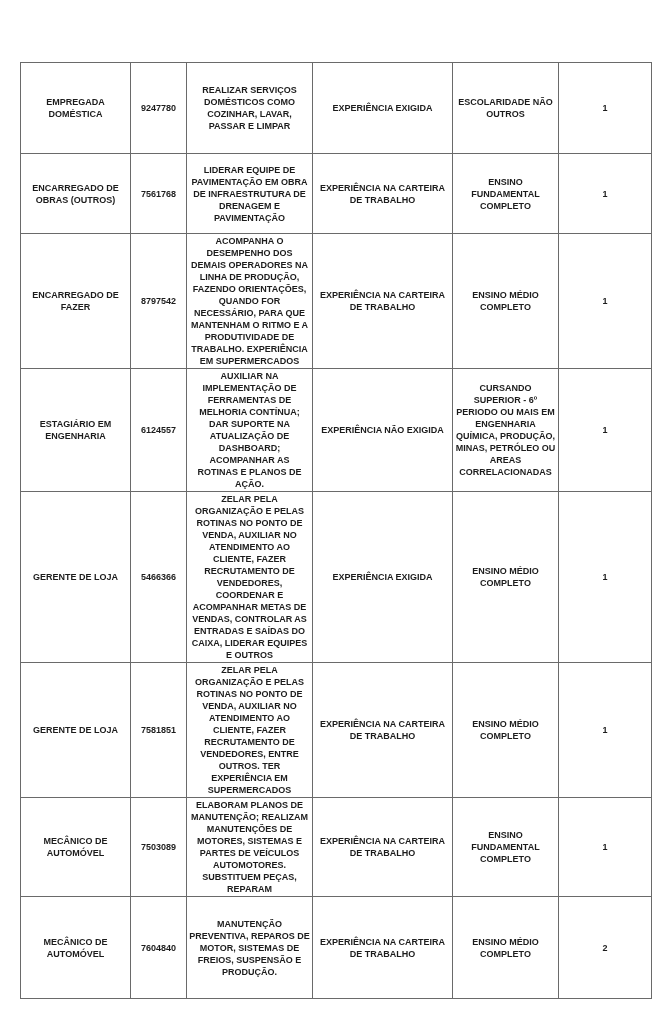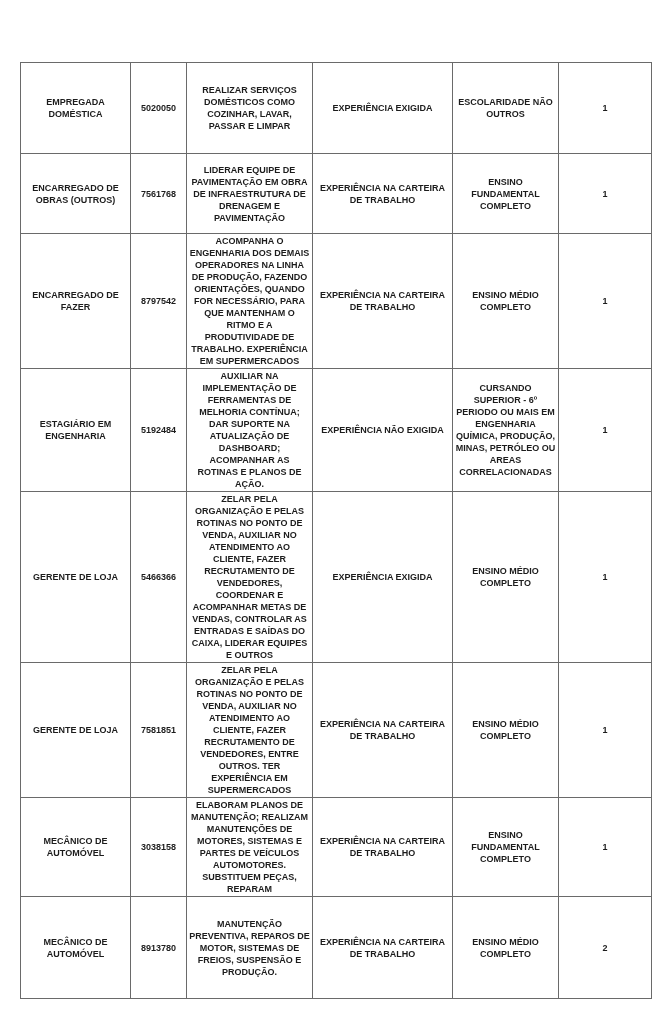--- a/index.html
+++ b/index.html
@@ -55,45 +55,45 @@
       <col style="width:110px">
       <col style="width:56px">
       <col style="width:126px">
       <col style="width:140px">
       <col style="width:106px">
       <col style="width:93px">
     </colgroup>
     <tbody>
       <tr class="r0">
         <td class="c-pos">EMPREGADA DOMÉSTICA</td>
-        <td class="c-code">5020050</td>
+        <td class="c-code">9247780</td>
         <td class="c-desc">REALIZAR SERVIÇOS DOMÉSTICOS COMO COZINHAR, LAVAR, PASSAR E LIMPAR</td>
         <td class="c-exp">EXPERIÊNCIA EXIGIDA</td>
         <td class="c-edu">ESCOLARIDADE NÃO OUTROS</td>
         <td class="c-qty">1</td>
       </tr>
       <tr class="r1">
         <td class="c-pos">ENCARREGADO DE OBRAS (OUTROS)</td>
         <td class="c-code">7561768</td>
         <td class="c-desc">LIDERAR EQUIPE DE PAVIMENTAÇÃO EM OBRA DE INFRAESTRUTURA DE DRENAGEM E PAVIMENTAÇÃO</td>
         <td class="c-exp">EXPERIÊNCIA NA CARTEIRA DE TRABALHO</td>
         <td class="c-edu">ENSINO FUNDAMENTAL COMPLETO</td>
         <td class="c-qty">1</td>
       </tr>
       <tr class="r2">
         <td class="c-pos">ENCARREGADO DE FAZER</td>
         <td class="c-code">8797542</td>
-        <td class="c-desc">ACOMPANHA O ENGENHARIA DOS DEMAIS OPERADORES NA LINHA DE PRODUÇÃO, FAZENDO ORIENTAÇÕES, QUANDO FOR NECESSÁRIO, PARA QUE MANTENHAM O RITMO E A PRODUTIVIDADE DE TRABALHO. EXPERIÊNCIA EM SUPERMERCADOS</td>
+        <td class="c-desc">ACOMPANHA O DESEMPENHO DOS DEMAIS OPERADORES NA LINHA DE PRODUÇÃO, FAZENDO ORIENTAÇÕES, QUANDO FOR NECESSÁRIO, PARA QUE MANTENHAM O RITMO E A PRODUTIVIDADE DE TRABALHO. EXPERIÊNCIA EM SUPERMERCADOS</td>
         <td class="c-exp">EXPERIÊNCIA NA CARTEIRA DE TRABALHO</td>
         <td class="c-edu">ENSINO MÉDIO COMPLETO</td>
         <td class="c-qty">1</td>
       </tr>
       <tr class="r3">
         <td class="c-pos">ESTAGIÁRIO EM ENGENHARIA</td>
-        <td class="c-code">5192484</td>
+        <td class="c-code">6124557</td>
         <td class="c-desc">AUXILIAR NA IMPLEMENTAÇÃO DE FERRAMENTAS DE MELHORIA CONTÍNUA; DAR SUPORTE NA ATUALIZAÇÃO DE DASHBOARD; ACOMPANHAR AS ROTINAS E PLANOS DE AÇÃO.</td>
         <td class="c-exp">EXPERIÊNCIA NÃO EXIGIDA</td>
         <td class="c-edu">CURSANDO SUPERIOR - 6º PERIODO OU MAIS EM ENGENHARIA QUÍMICA, PRODUÇÃO, MINAS, PETRÓLEO OU AREAS CORRELACIONADAS</td>
         <td class="c-qty">1</td>
       </tr>
       <tr class="r4">
         <td class="c-pos">GERENTE DE LOJA</td>
         <td class="c-code">5466366</td>
         <td class="c-desc">ZELAR PELA ORGANIZAÇÃO E PELAS ROTINAS NO PONTO DE VENDA, AUXILIAR NO ATENDIMENTO AO CLIENTE, FAZER RECRUTAMENTO DE VENDEDORES, COORDENAR E ACOMPANHAR METAS DE VENDAS, CONTROLAR AS ENTRADAS E SAÍDAS DO CAIXA, LIDERAR EQUIPES E OUTROS</td>
         <td class="c-exp">EXPERIÊNCIA EXIGIDA</td>
@@ -103,29 +103,29 @@
       <tr class="r5">
         <td class="c-pos">GERENTE DE LOJA</td>
         <td class="c-code">7581851</td>
         <td class="c-desc">ZELAR PELA ORGANIZAÇÃO E PELAS ROTINAS NO PONTO DE VENDA, AUXILIAR NO ATENDIMENTO AO CLIENTE, FAZER RECRUTAMENTO DE VENDEDORES, ENTRE OUTROS. TER EXPERIÊNCIA EM SUPERMERCADOS</td>
         <td class="c-exp">EXPERIÊNCIA NA CARTEIRA DE TRABALHO</td>
         <td class="c-edu">ENSINO MÉDIO COMPLETO</td>
         <td class="c-qty">1</td>
       </tr>
       <tr class="r6">
         <td class="c-pos">MECÂNICO DE AUTOMÓVEL</td>
-        <td class="c-code">3038158</td>
+        <td class="c-code">7503089</td>
         <td class="c-desc">ELABORAM PLANOS DE MANUTENÇÃO; REALIZAM MANUTENÇÕES DE MOTORES, SISTEMAS E PARTES DE VEÍCULOS AUTOMOTORES. SUBSTITUEM PEÇAS, REPARAM</td>
         <td class="c-exp">EXPERIÊNCIA NA CARTEIRA DE TRABALHO</td>
         <td class="c-edu">ENSINO FUNDAMENTAL COMPLETO</td>
         <td class="c-qty">1</td>
       </tr>
       <tr class="r7">
         <td class="c-pos">MECÂNICO DE AUTOMÓVEL</td>
-        <td class="c-code">8913780</td>
+        <td class="c-code">7604840</td>
         <td class="c-desc">MANUTENÇÃO PREVENTIVA, REPAROS DE MOTOR, SISTEMAS DE FREIOS, SUSPENSÃO E PRODUÇÃO.</td>
         <td class="c-exp">EXPERIÊNCIA NA CARTEIRA DE TRABALHO</td>
         <td class="c-edu">ENSINO MÉDIO COMPLETO</td>
         <td class="c-qty">2</td>
       </tr>
     </tbody>
   </table>
 </div>
 
 </body></html>

